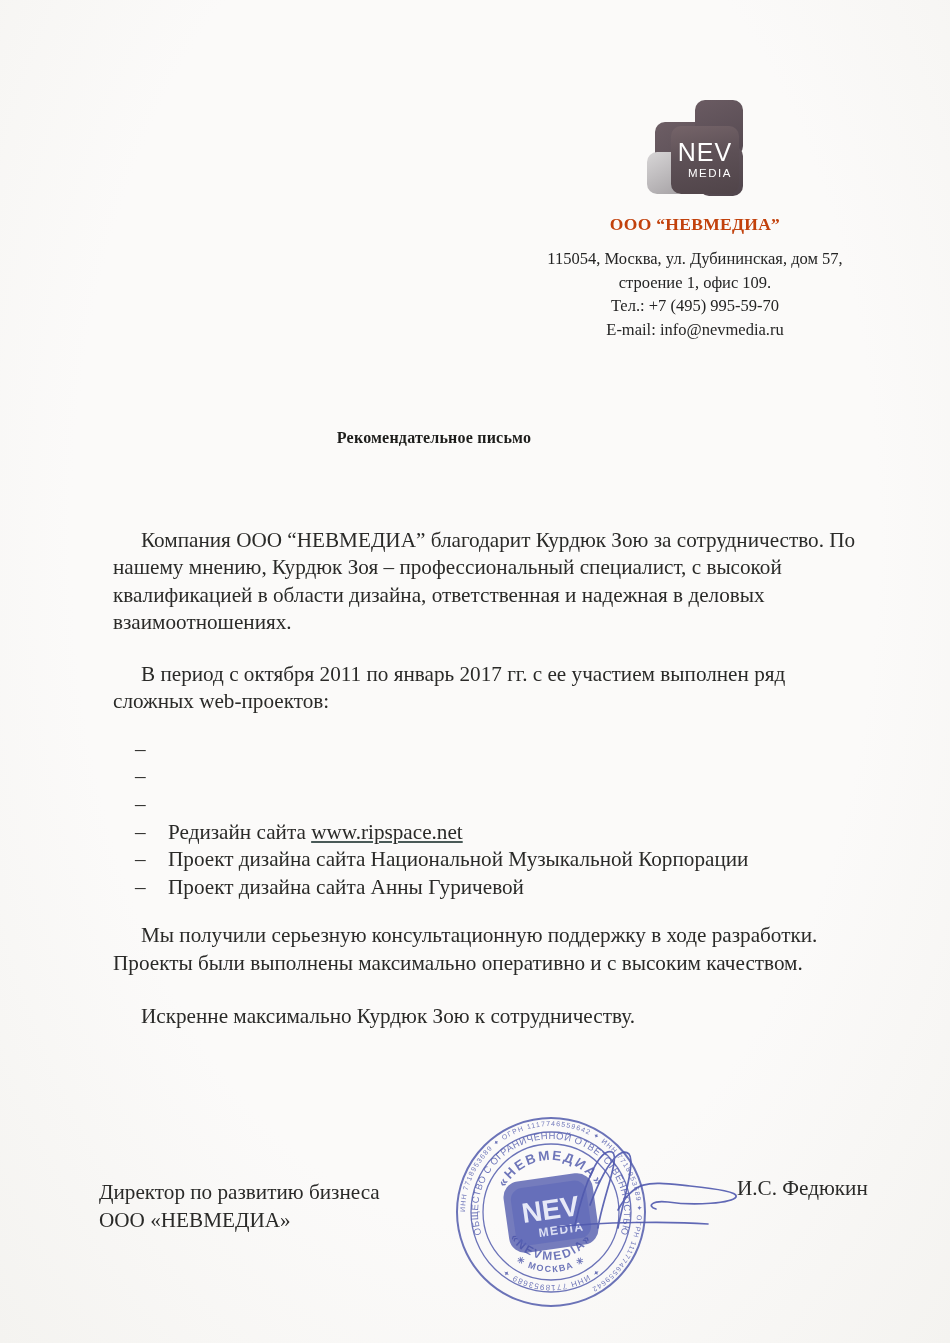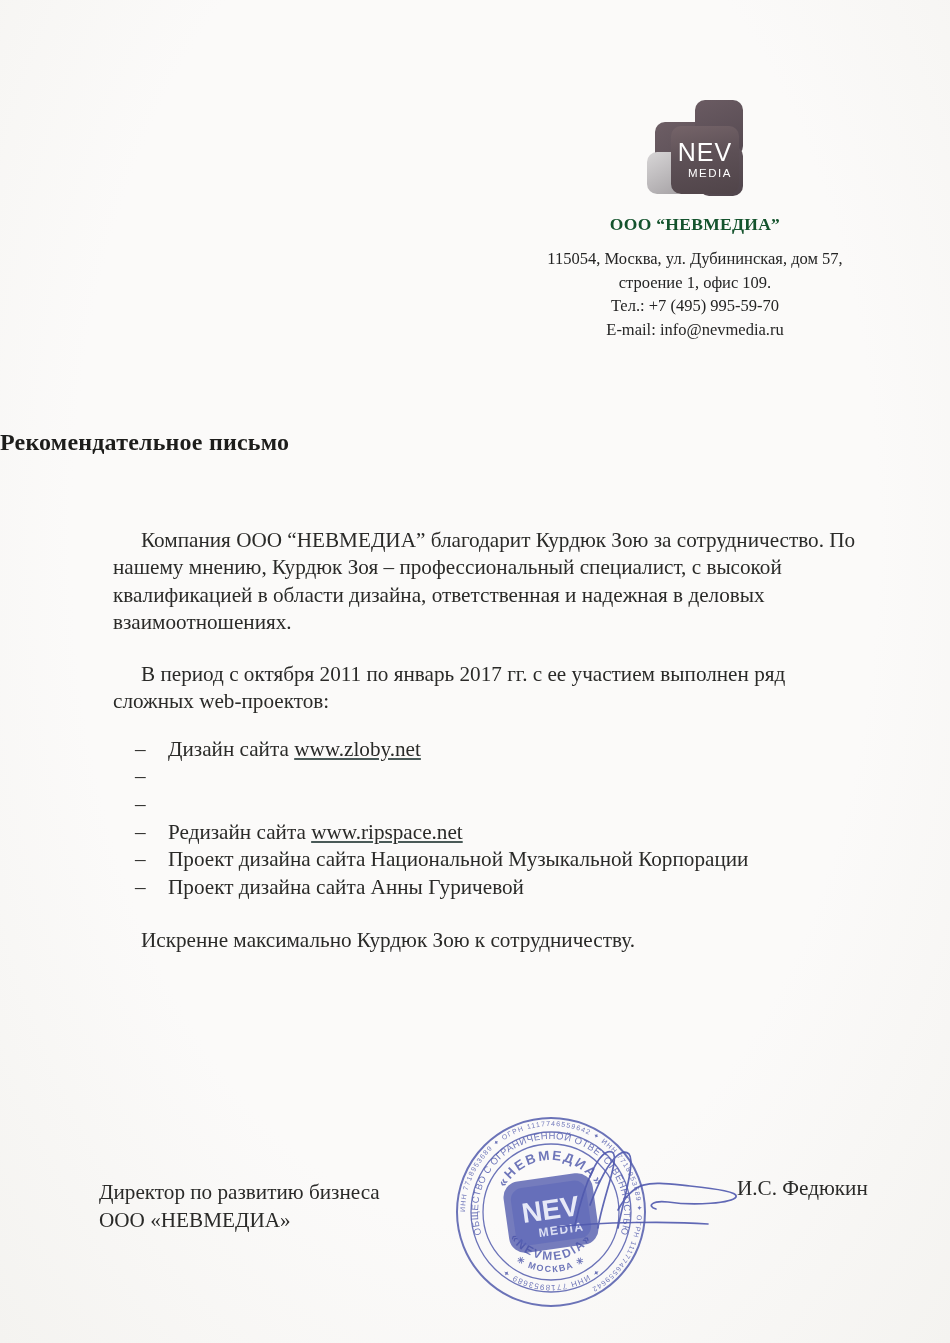--- a/index.html
+++ b/index.html
@@ -17,25 +17,25 @@
   .sq-tl{left:8px;top:22px;width:52px;height:56px;background:linear-gradient(150deg,#6d5e65,#564a51);}
   .sq-tr{left:48px;top:0;width:48px;height:56px;background:linear-gradient(160deg,#6a5b62,#544850);}
   .sq-br{left:52px;top:46px;width:44px;height:50px;background:linear-gradient(150deg,#675960,#4f444b);}
   .sq-bl{left:0;top:52px;width:40px;height:42px;border-radius:8px;background:linear-gradient(150deg,#d8d6d7,#a39fa2);}
   .sq-main{left:24px;top:26px;width:68px;height:68px;border-radius:12px;
     background:linear-gradient(170deg,#756469 0%,#5d5056 45%,#504449 100%);
     display:flex;flex-direction:column;align-items:center;justify-content:center;
     font-family:"Liberation Sans", sans-serif;color:#fff;}
   .sq-main .nev{font-size:25px;letter-spacing:1px;line-height:1;}
   .sq-main .media{font-size:11.5px;letter-spacing:1.5px;line-height:1;margin-top:3px;margin-left:10px;}
-  .company-name{margin-top:18px;font-size:17.5px;font-weight:bold;letter-spacing:.3px;color:#14532d;}
+  .company-name{margin-top:18px;font-size:17.5px;font-weight:bold;letter-spacing:.3px;color:#c2410c;}
   .address{margin-top:12px;font-size:16.5px;line-height:23.5px;color:#242424;}
   
-  .doc-title{position:absolute;left:0;top:429px;width:868px;
-    font-size:24px;font-weight:bold;color:#1d1d1b;letter-spacing:.2px;}
+  .doc-title{position:absolute;left:0;top:429px;width:868px;text-align:center;
+    font-size:16px;font-weight:bold;color:#1d1d1b;letter-spacing:.2px;}
   
   .body-text{position:absolute;left:113px;top:527px;width:748px;font-size:21.2px;line-height:27.3px;}
   .body-text p{margin:0;text-indent:28px;}
   .p2{margin-top:25px !important;}
   ul.projects{list-style:none;margin:20px 0 0 0;padding:0;}
   ul.projects li{display:flex;line-height:27.6px;}
   ul.projects .dash{width:33px;margin-left:22px;flex:none;}
   ul.projects a{color:#2a2a28;text-decoration:underline;text-decoration-color:#4a5a58;cursor:pointer;}
   .p3{margin-top:21px !important;}
   .p4{margin-top:26px !important;}
@@ -71,21 +71,20 @@
 
 <div class="doc-title">Рекомендательное письмо</div>
 
 <div class="body-text">
   <p>Компания ООО “НЕВМЕДИА” благодарит Курдюк Зою за сотрудничество. По нашему мнению, Курдюк Зоя – профессиональный специалист, с высокой квалификацией в области дизайна, ответственная и надежная в деловых взаимоотношениях.</p>
   <p class="p2">В период с октября 2011 по январь 2017 гг. с ее участием выполнен ряд сложных web-проектов:</p>
 
   <ul class="projects">
     <li>
       <span class="dash">–</span>
-      <span><span>Дизайн сайта </span><a>www.zloby.net</a></span>
     </li>
     <li>
       <span class="dash">–</span>
     </li>
     <li>
       <span class="dash">–</span>
     </li>
     <li>
       <span class="dash">–</span>
       <span><span>Редизайн сайта </span><a>www.ripspace.net</a></span>
@@ -93,20 +92,21 @@
     <li>
       <span class="dash">–</span>
       <span>Проект дизайна сайта Национальной Музыкальной Корпорации</span>
     </li>
     <li>
       <span class="dash">–</span>
       <span>Проект дизайна сайта Анны Гуричевой</span>
     </li>
   </ul>
 
+  <p class="p3">Мы получили серьезную консультационную поддержку в ходе разработки. Проекты были выполнены максимально оперативно и с высоким качеством.</p>
   <p class="p4">Искренне максимально Курдюк Зою к сотрудничеству.</p>
 </div>
 
 <div class="signoff">
   <div>Директор по развитию бизнеса</div>
   <div>ООО «НЕВМЕДИА»</div>
 </div>
 <div class="signer-name">И.С. Федюкин</div>
 
 <div class="stamp-wrap">

